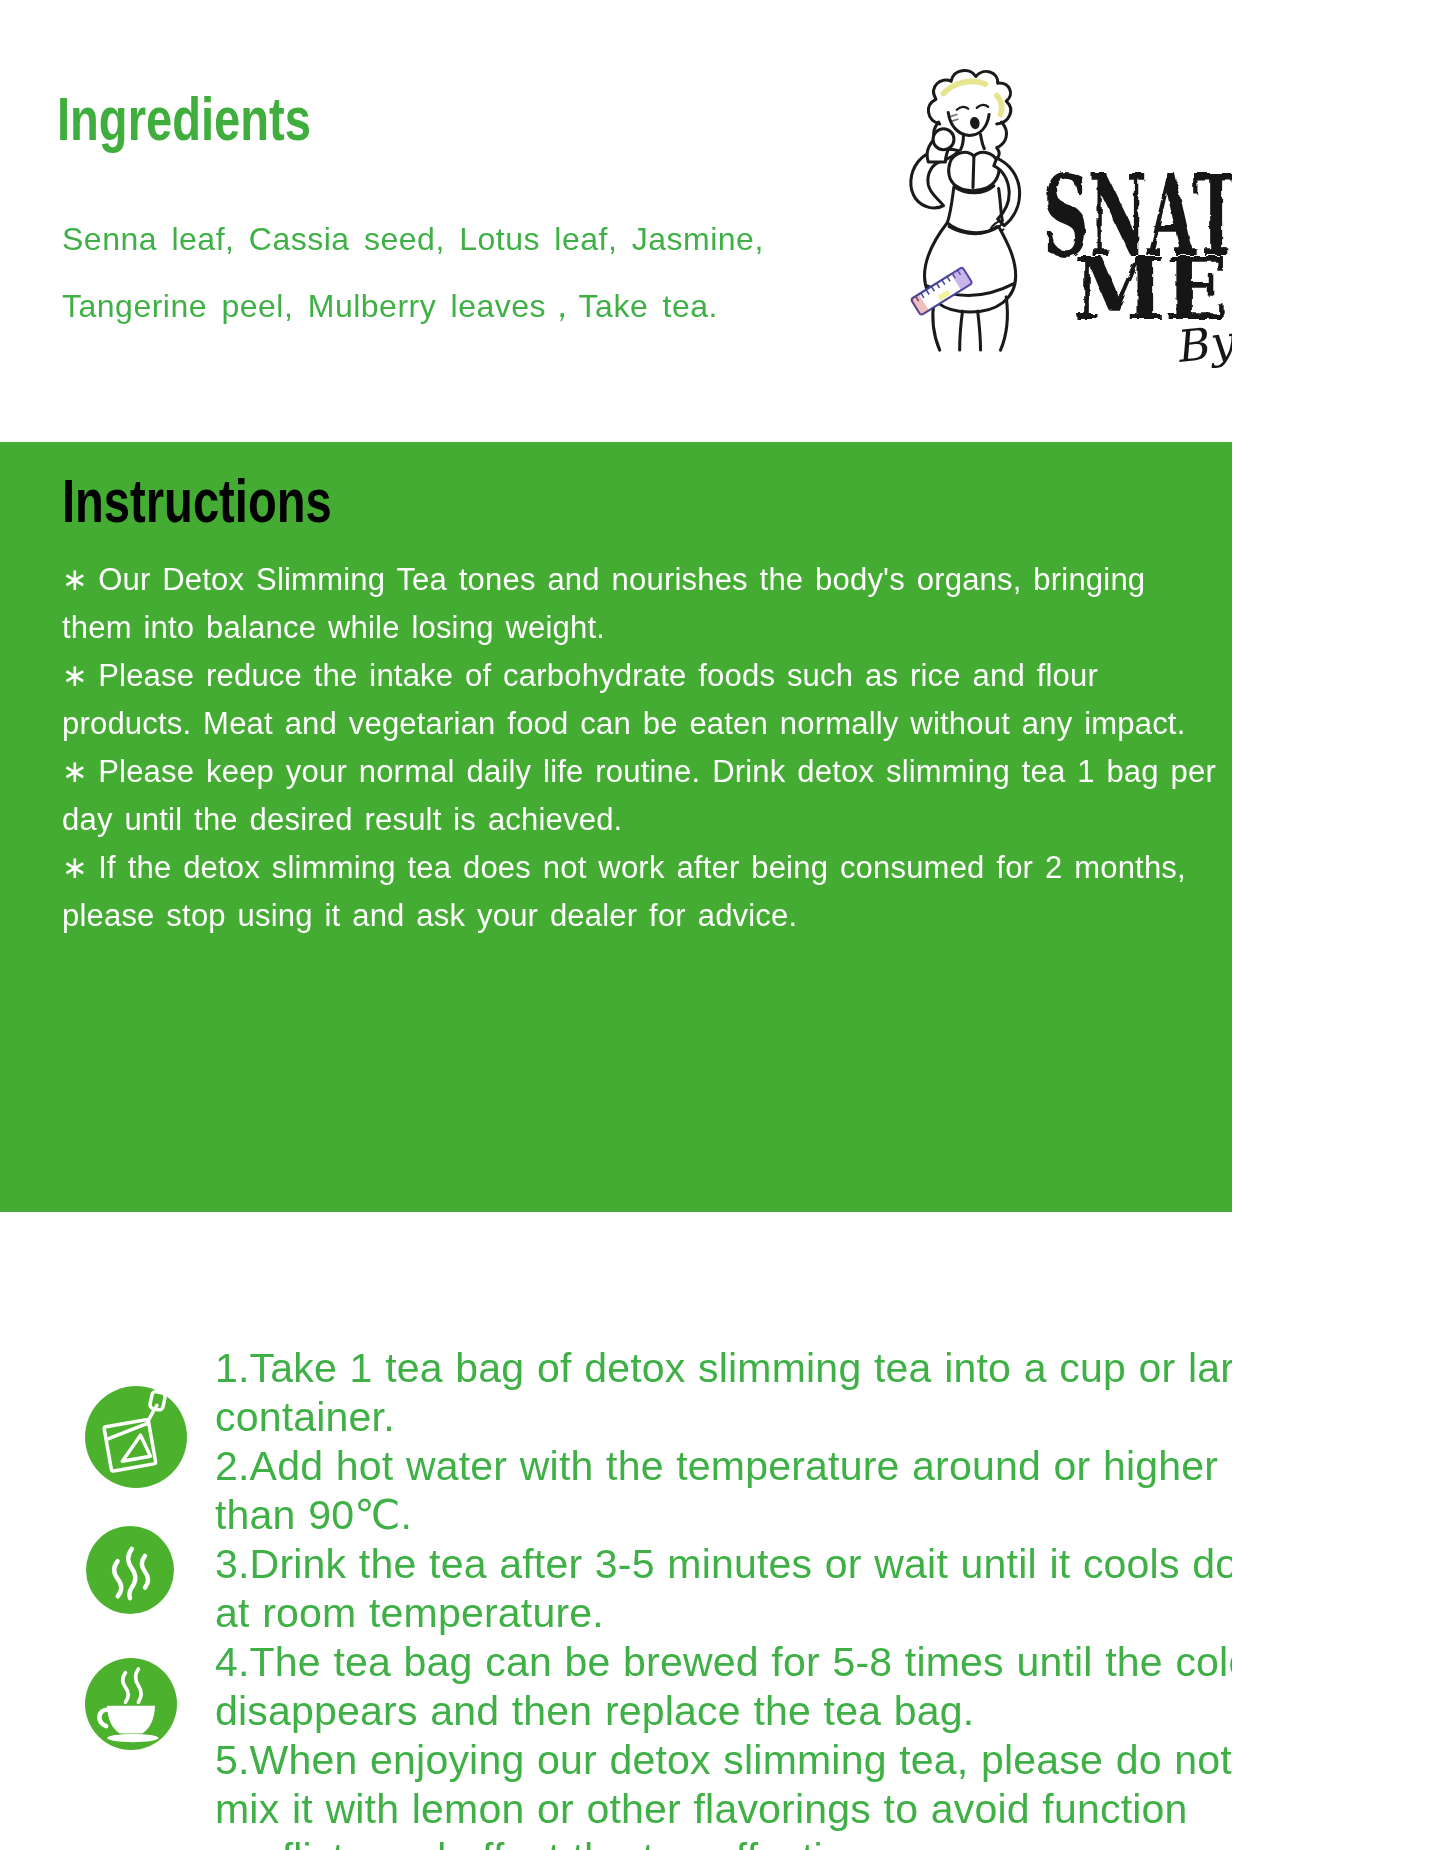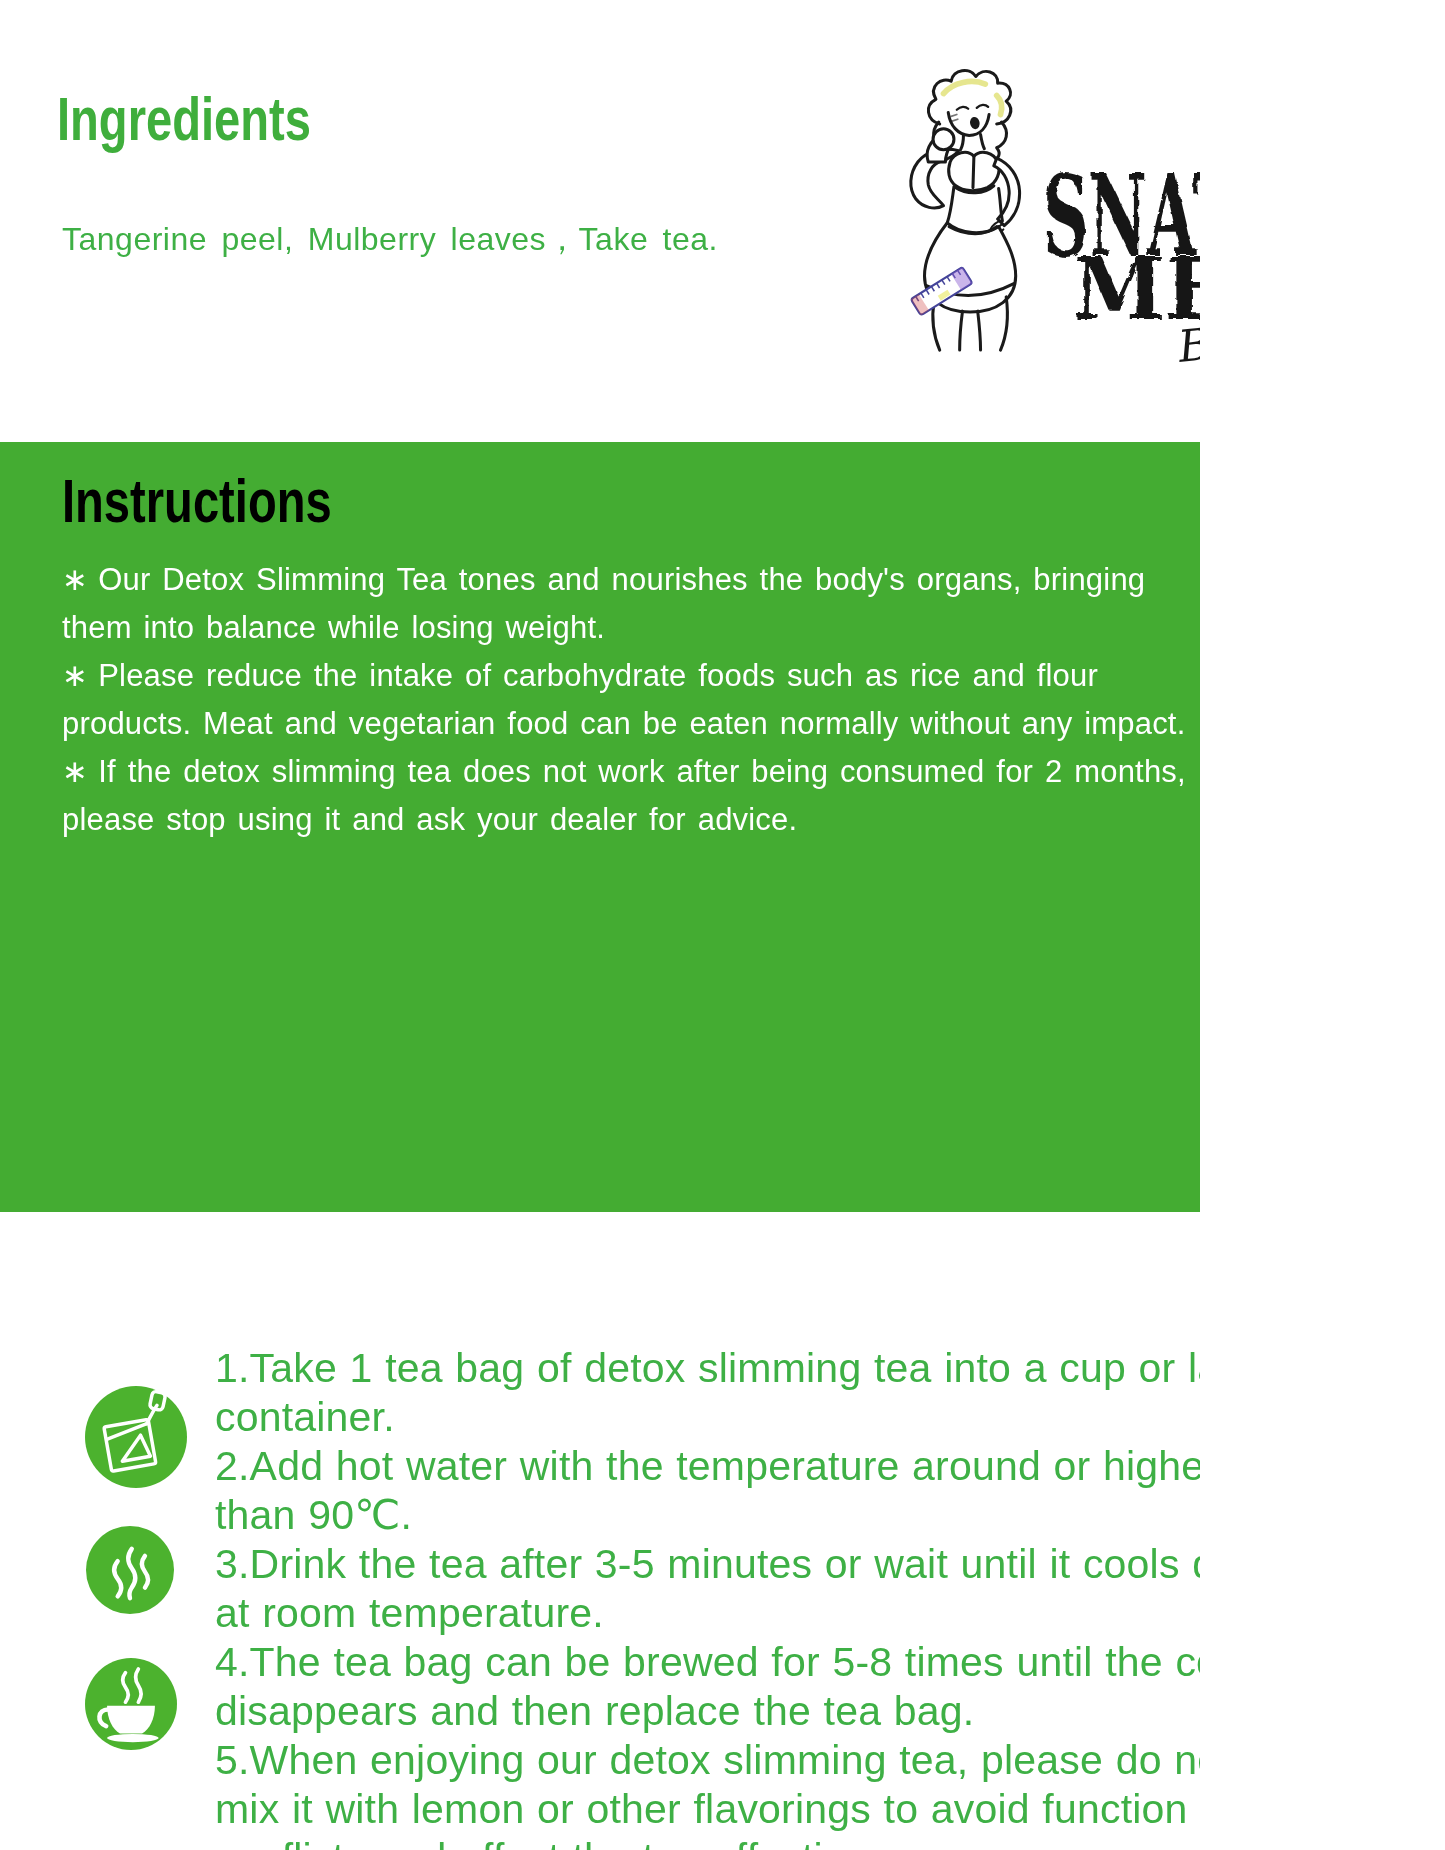--- a/index.html
+++ b/index.html
@@ -1,17 +1,17 @@
 <!DOCTYPE html>
 <html style="--heading-green: #3FAE3C; --body-green: #3EB045; --band-green: #44AC32; --icon-green: #4CB22E; --text-white: #FFFFFF; --logo-black: #161616;"><head>
 <meta charset="utf-8">
 <style>
   html,body{margin:0;padding:0;background:#fff;}
   .page{position:relative;width:1200px;height:1850px;overflow:hidden;background:#fff;
-        font-family:"Liberation Sans","DejaVu Sans",sans-serif;}
+        font-family:"Liberation Sans","DejaVu Sans",sans-serif;padding-left:32px;}
 
   
   .sec-top{position:absolute;left:0;top:0;width:1445px;height:442px;background:#fff;}
   .h1{font-weight:bold;color:var(--heading-green,#3FAE3C);font-size:62px;line-height:1.05;white-space:nowrap;}
   .h1 .squeeze{display:inline-block;transform:scaleX(.76);transform-origin:left center;}
   .ingredients-title{position:absolute;left:57px;top:86px;}
   .ingredients-lines{position:absolute;left:62px;top:206px;font-size:32px;line-height:67px;
         color:var(--body-green,#3EB045);word-spacing:5px;letter-spacing:.5px;white-space:nowrap;}
 
   
@@ -44,20 +44,21 @@
 </head>
 <body>
 
 <div class="page">
 
   <div class="sec-top">
     <div class="h1 ingredients-title">
       <span class="squeeze">Ingredients</span>
     </div>
     <div class="ingredients-lines">
+      <div>Senna leaf, Cassia seed, Lotus leaf, Jasmine,</div>
       <div>Tangerine peel, Mulberry leaves，Take tea.</div>
     </div>
 
     <div class="logo">
       <svg width="560" height="330" viewBox="0 0 560 330">
         <defs>
           <filter id="rough" x="-10%" y="-10%" width="120%" height="120%">
             <feTurbulence type="fractalNoise" baseFrequency="0.11" numOctaves="2" result="n"></feTurbulence>
             <feDisplacementMap in="SourceGraphic" in2="n" scale="5"></feDisplacementMap>
           </filter>
@@ -114,20 +115,21 @@
     </div>
   </div>
 
   <div class="band">
     <div class="h1 instructions-title">
       <span class="squeeze">Instructions</span>
     </div>
     <div class="instructions-body">
       <p><span class="bullet">∗</span><span>Our Detox Slimming Tea tones and nourishes the body's organs, bringing them into balance while losing weight.</span></p>
       <p><span class="bullet">∗</span><span>Please reduce the intake of carbohydrate foods such as rice and flour products. Meat and vegetarian food can be eaten normally without any impact.</span></p>
+      <p><span class="bullet">∗</span><span>Please keep your normal daily life routine. Drink detox slimming tea 1 bag per day until the desired result is achieved.</span></p>
       <p><span class="bullet">∗</span><span>If the detox slimming tea does not work after being consumed for 2 months, please stop using it and ask your dealer for advice.</span></p>
     </div>
   </div>
 
   <div class="sec-bottom icon-col">
 
     <svg class="icon icon-teabag" viewBox="0 0 100 100">
       <circle cx="50" cy="50" r="50" fill="#4CB22E" style="fill:var(--icon-green,#4CB22E)"></circle>
       <g fill="none" stroke="#fff" stroke-width="3.4" stroke-linecap="round" stroke-linejoin="round" transform="rotate(-10 45 58)">
         <rect x="22" y="36" width="44" height="44" rx="2"></rect>

